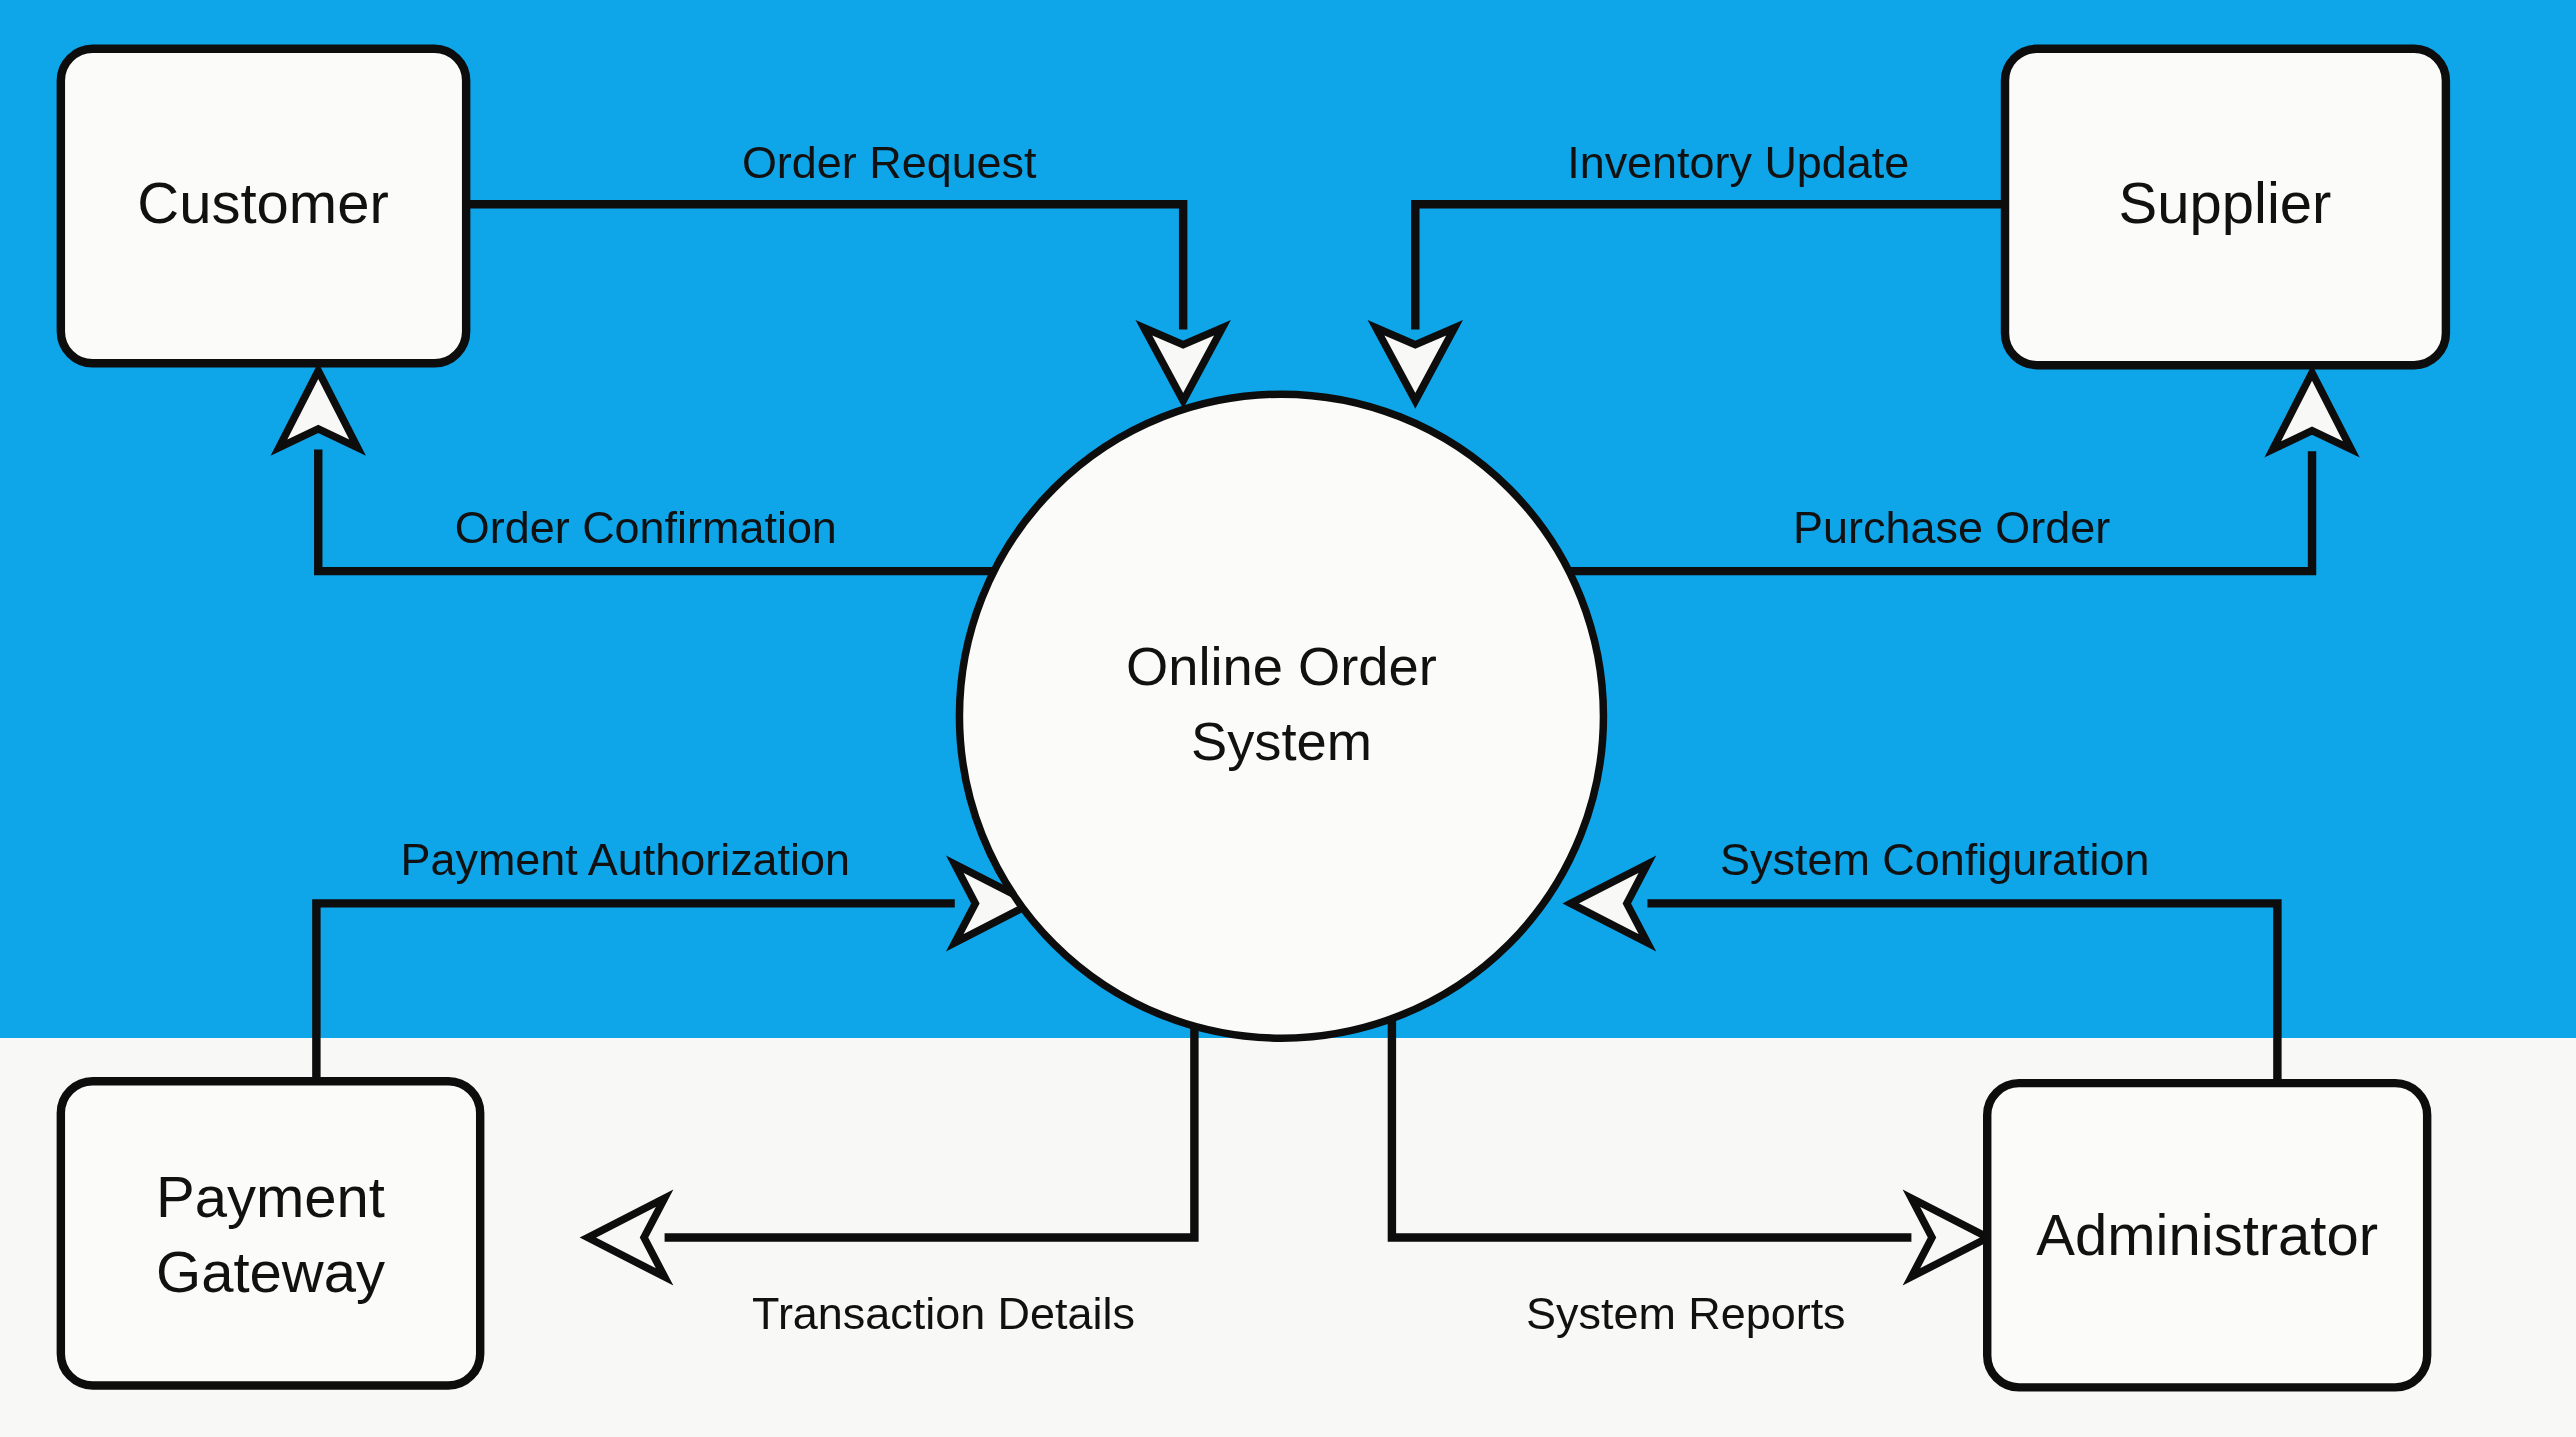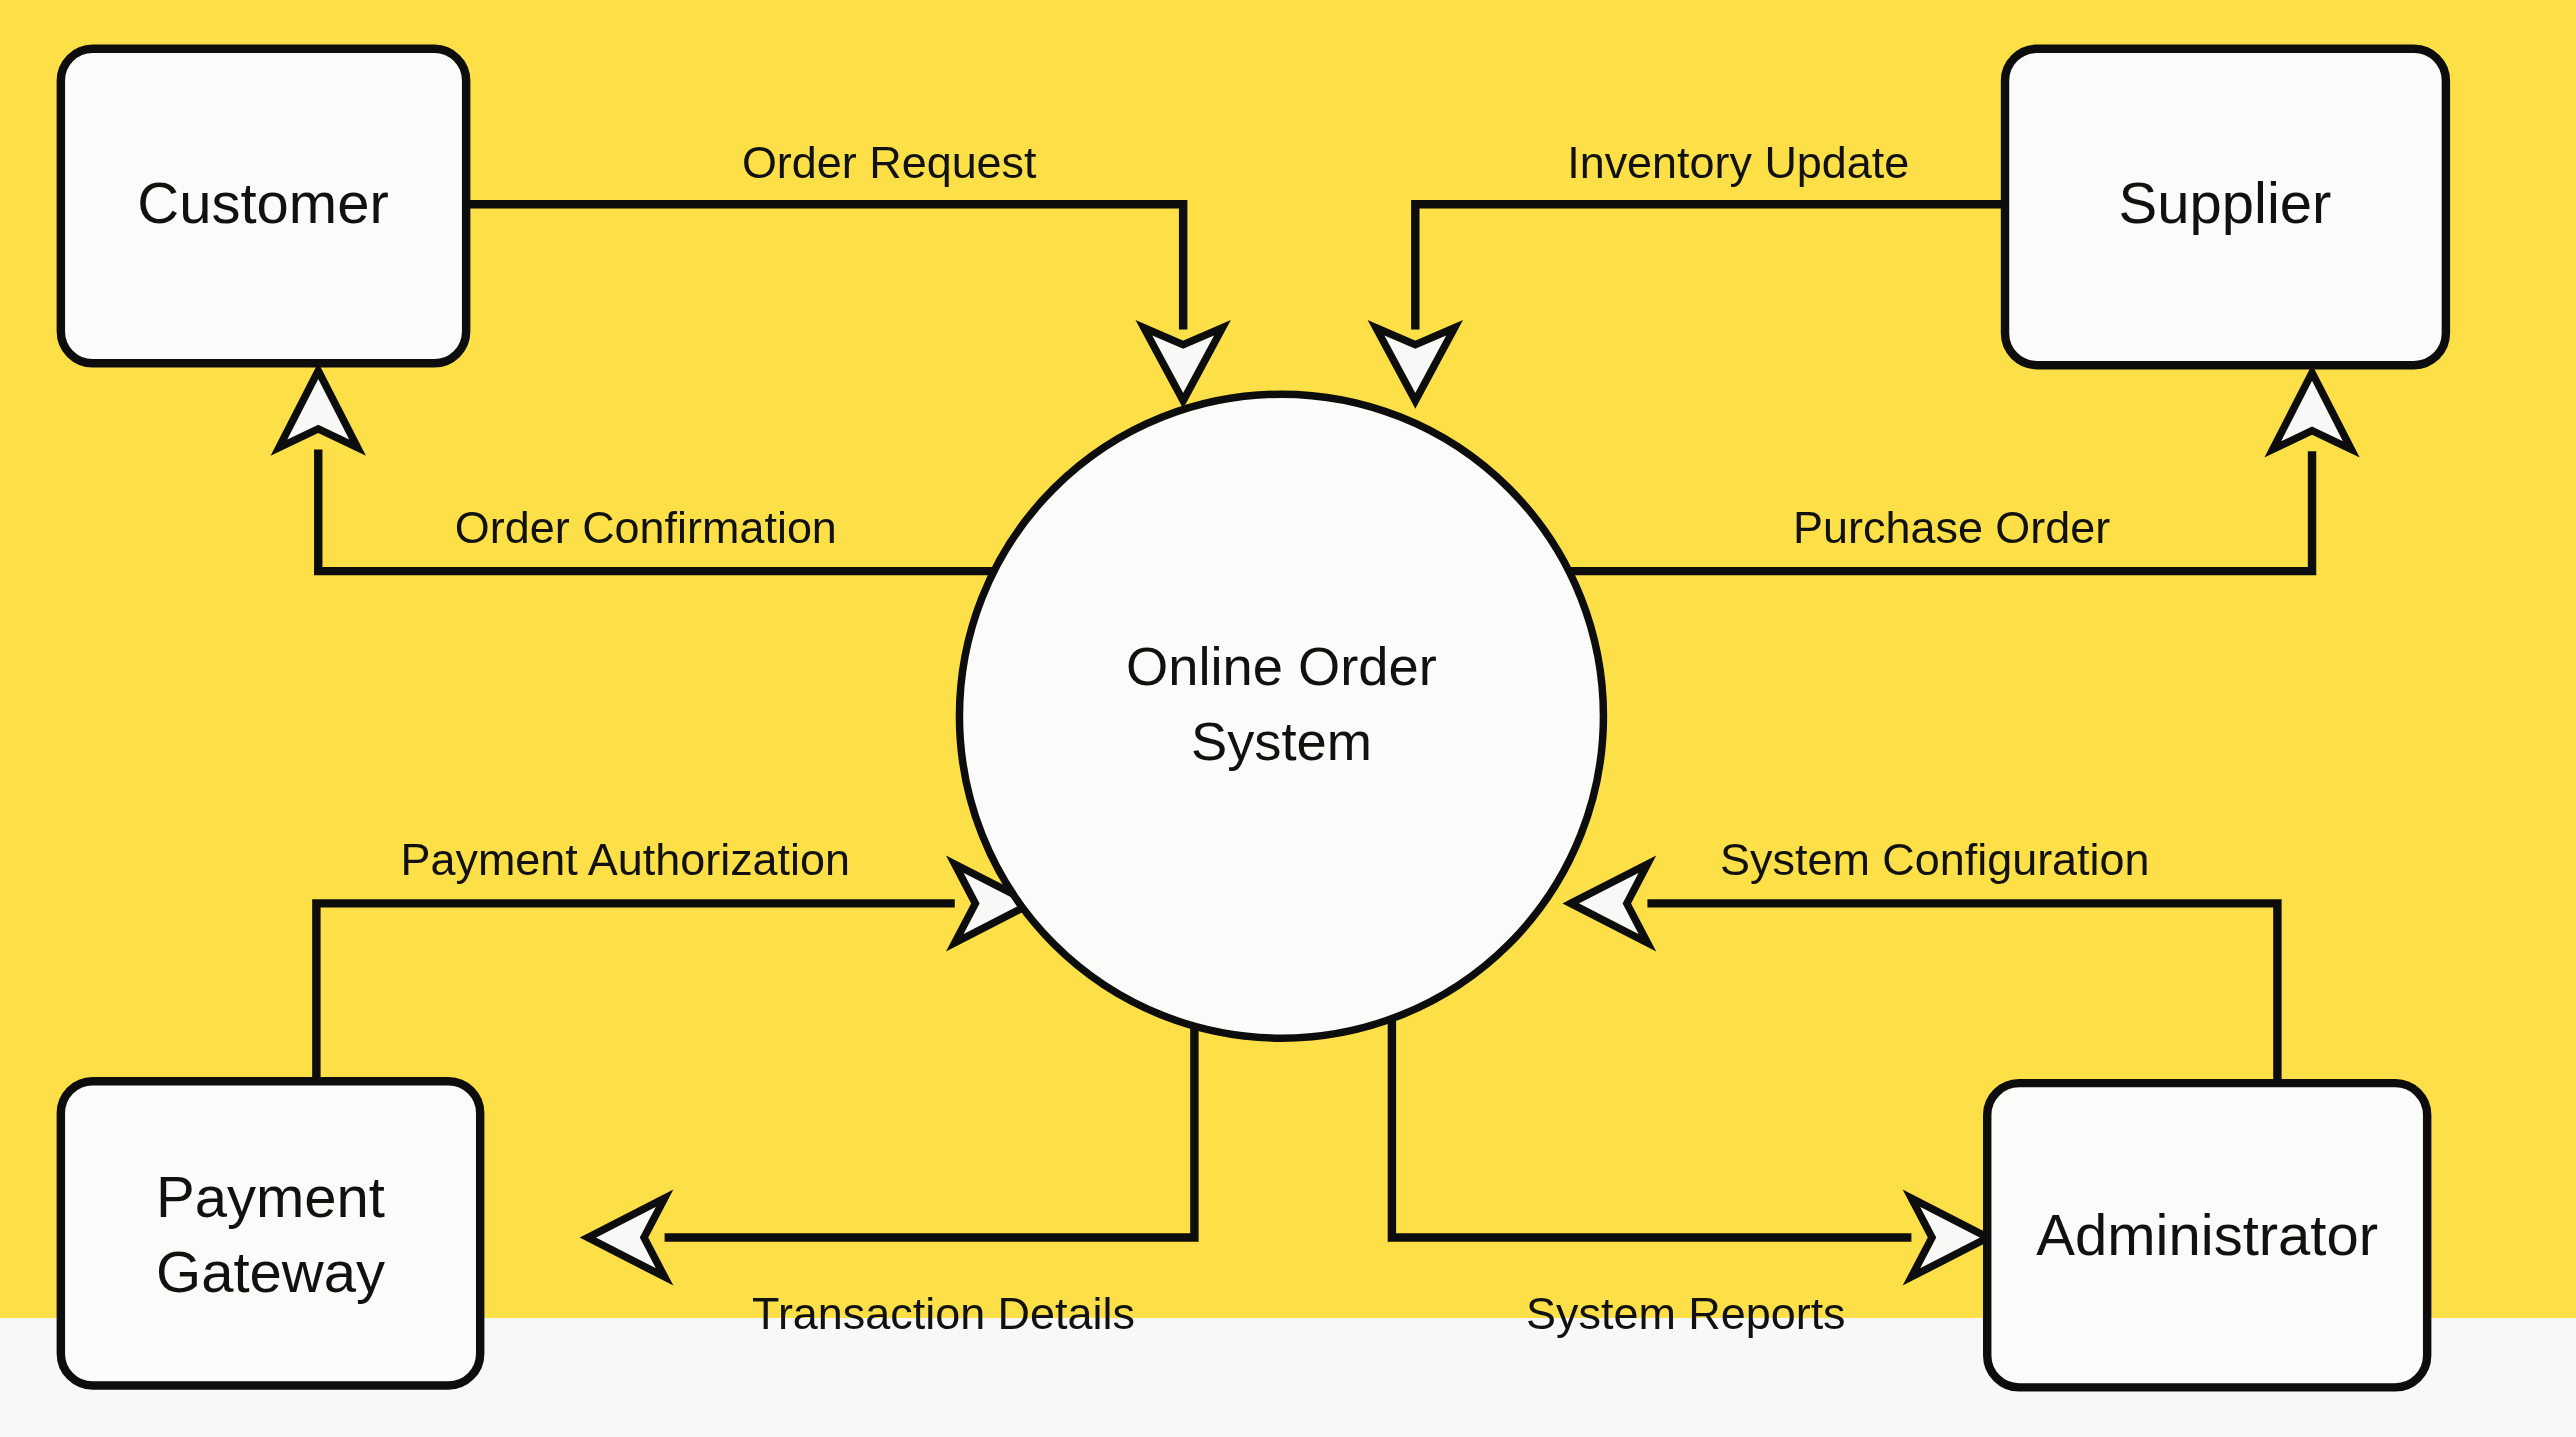--- a/index.html
+++ b/index.html
@@ -5,22 +5,22 @@
 <style>
   html,body{margin:0;padding:0;}
   body{
     width:2576px;height:1438px;
     background:#f8f8f6;
     font-family:"Liberation Sans", sans-serif;
     overflow:hidden;
   }
   #dfd-canvas{
     position:relative;
-    width:2576px;height:1318px;
-    background:#fde047;
+    width:2576px;height:1038px;
+    background:#0ea5e9;
   }
   svg#dfd-svg{
     position:absolute;top:0;left:0;
     width:2576px;height:1438px;
     display:block;
   }
   .entity-shape{
     fill:#fbfbf9;
     stroke:#0d0d0d;
     stroke-width:9;

